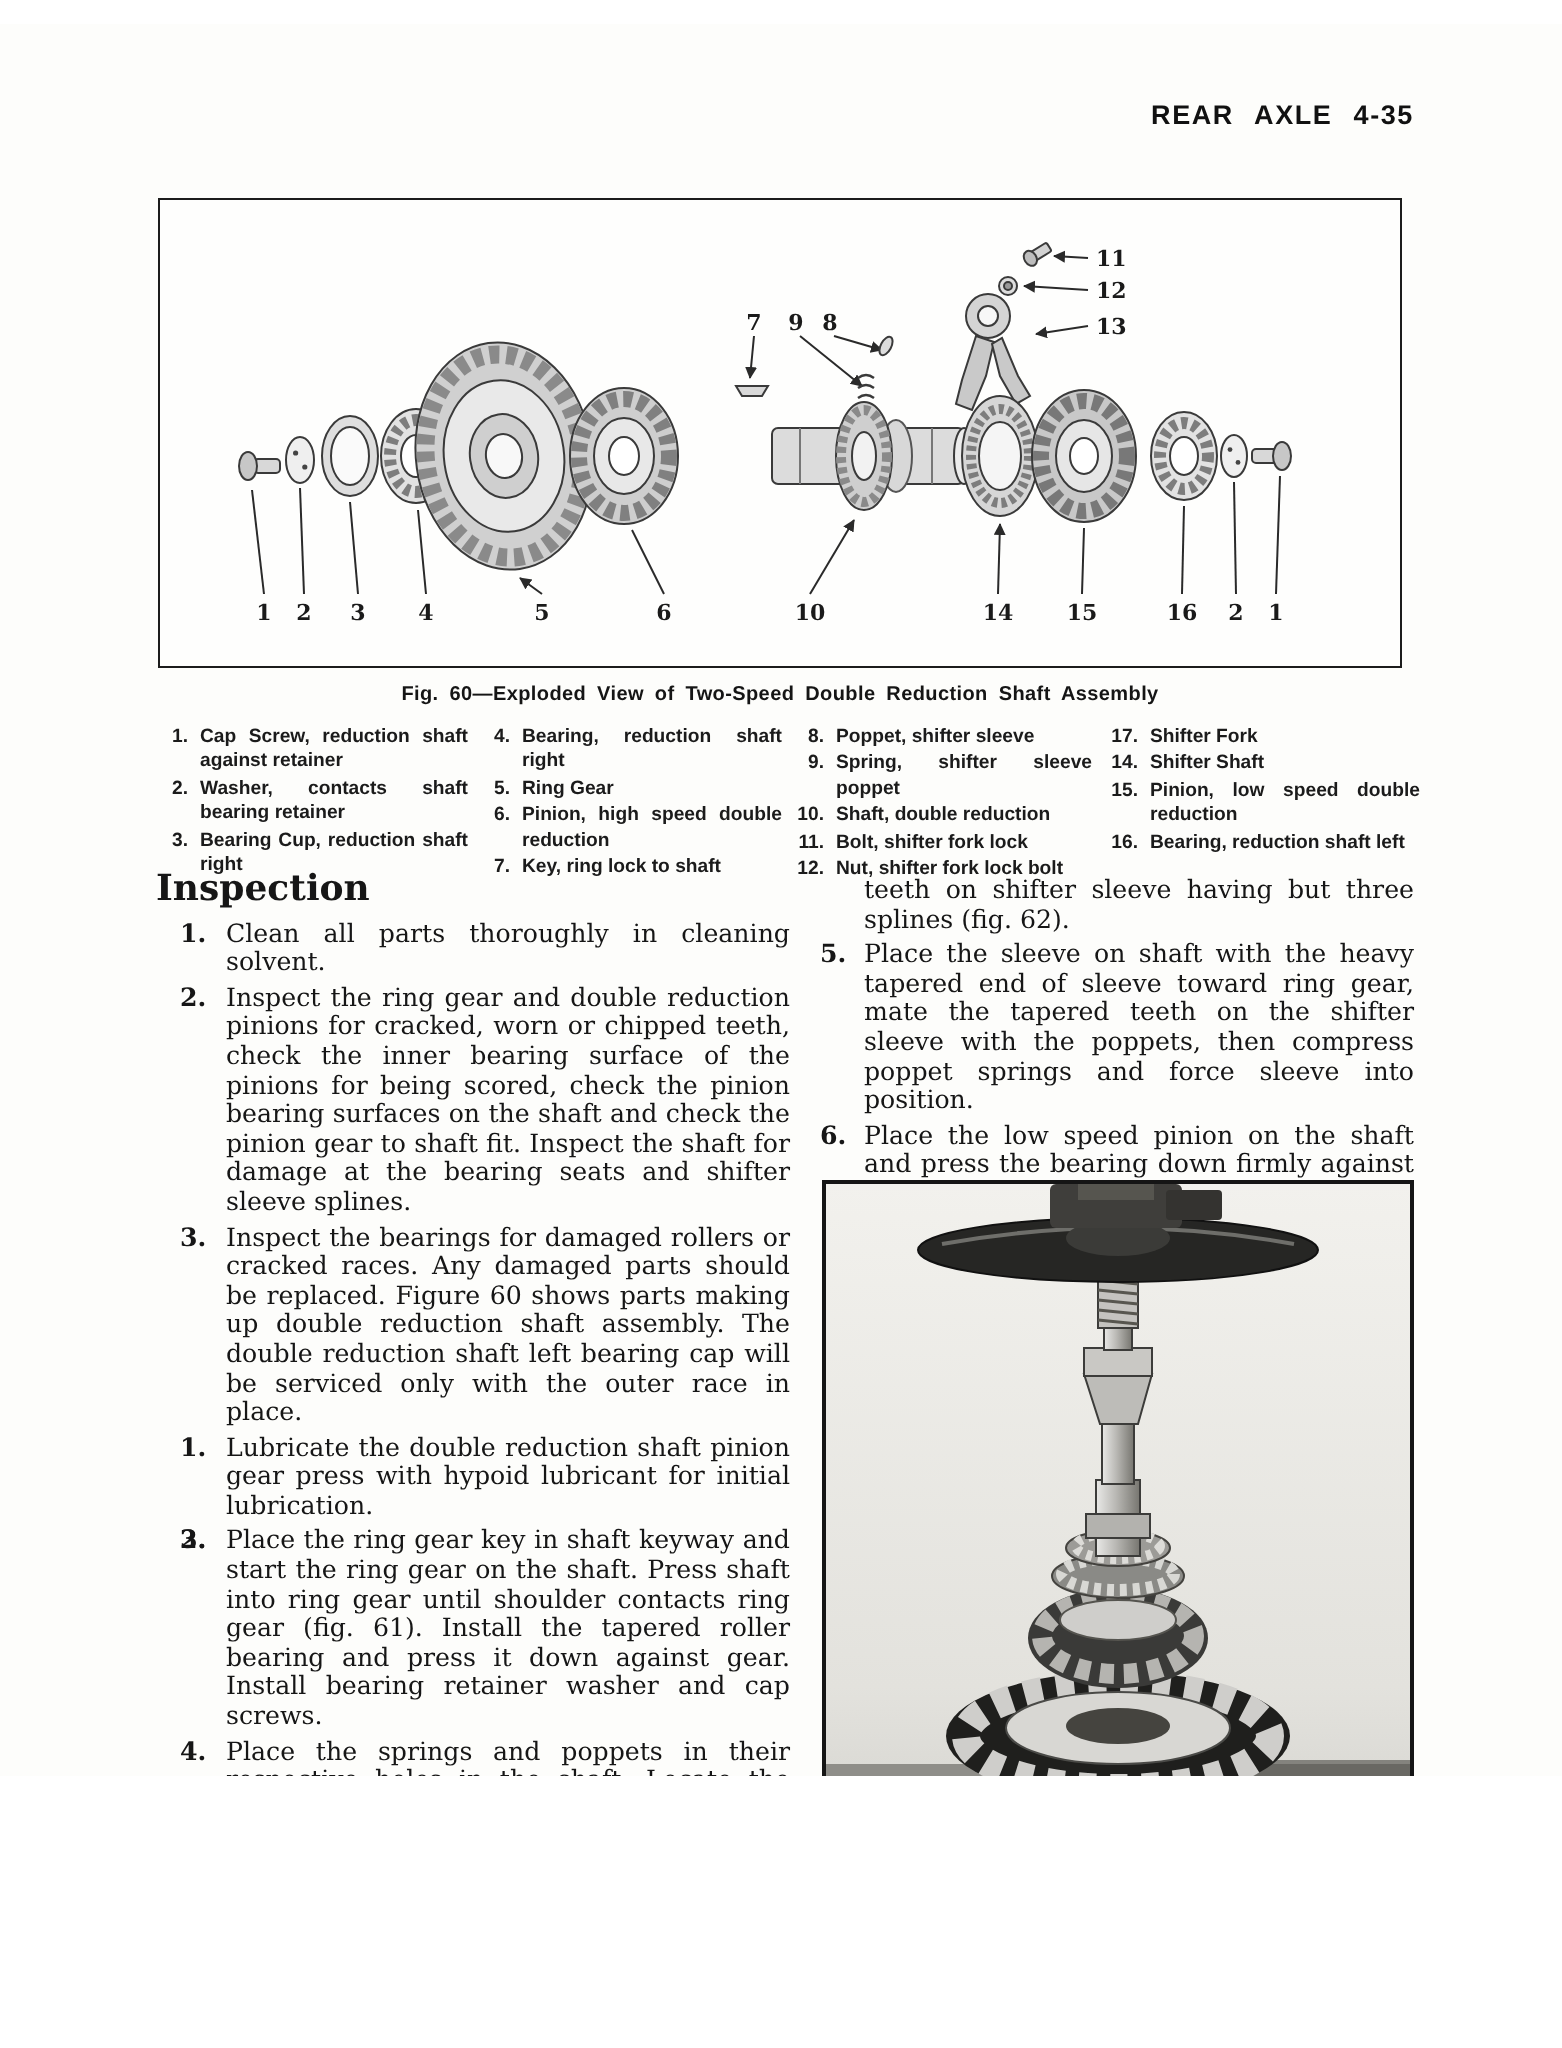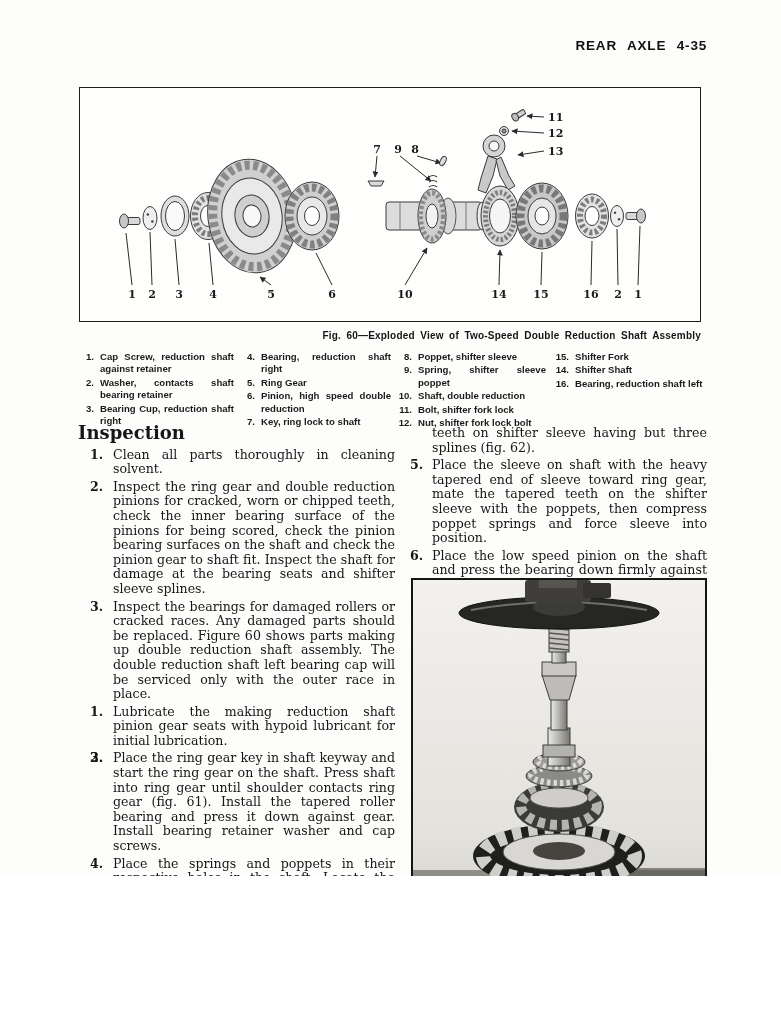--- a/index.html
+++ b/index.html
@@ -1,25 +1,25 @@
 <!DOCTYPE html>
 <html><head>
 <meta charset="utf-8">
 <style>
   html,body{margin:0;padding:0;background:#ffffff;}
   .page{position:relative;width:781px;height:876px;background:#fdfdfb;overflow:hidden;
-        font-family:"DejaVu Serif",serif;color:#161616;}
+        font-family:"DejaVu Serif",serif;color:#161616;margin-top:12px;}
   
   .hdr{position:absolute;top:38px;right:74px;font-family:"Liberation Sans",sans-serif;
        font-weight:bold;font-size:13.5px;letter-spacing:.8px;word-spacing:6px;color:#111;}
   
   .fig60{position:absolute;left:79px;top:87px;width:620px;height:233px;border:1.8px solid #1c1c1c;
          background:#fefefd;box-sizing:content-box;}
   .fig60 svg{display:block;width:100%;height:100%;}
-  .cap60{position:absolute;left:79px;top:330px;width:622px;text-align:right;
+  .cap60{position:absolute;left:79px;top:330px;width:622px;text-align:center;
          font-family:"Liberation Sans",sans-serif;font-weight:bold;font-size:10px;
          letter-spacing:.2px;word-spacing:2.5px;color:#151515;}
   
   .legend{position:absolute;top:351px;left:0;width:781px;font-family:"Liberation Sans",sans-serif;
           font-weight:bold;font-size:9.6px;line-height:12.4px;color:#1b1b1b;}
   .lcol{position:absolute;top:0;}
   .lcol.c1{left:82px;width:152px;}
   .lcol.c2{left:243px;width:148px;}
   .lcol.c3{left:396px;width:150px;}
   .lcol.c4{left:553px;width:157px;}
@@ -212,32 +212,33 @@
       <div class="leg-item"><span class="lnum">7.</span><span>Key, ring lock to shaft</span></div>
     </div>
     <div class="lcol c3">
       <div class="leg-item"><span class="lnum">8.</span><span>Poppet, shifter sleeve</span></div>
       <div class="leg-item"><span class="lnum">9.</span><span>Spring, shifter sleeve poppet</span></div>
       <div class="leg-item"><span class="lnum">10.</span><span>Shaft, double reduction</span></div>
       <div class="leg-item"><span class="lnum">11.</span><span>Bolt, shifter fork lock</span></div>
       <div class="leg-item"><span class="lnum">12.</span><span>Nut, shifter fork lock bolt</span></div>
     </div>
     <div class="lcol c4">
-      <div class="leg-item"><span class="lnum">15.</span><span>Shifter Fork</span></div>
+      <div class="leg-item"><span class="lnum">17.</span><span>Shifter Fork</span></div>
       <div class="leg-item"><span class="lnum">14.</span><span>Shifter Shaft</span></div>
+      <div class="leg-item"><span class="lnum">15.</span><span>Pinion, low speed double reduction</span></div>
       <div class="leg-item"><span class="lnum">16.</span><span>Bearing, reduction shaft left</span></div>
     </div>
   </div>
 
   <div class="col col-left">
     <div class="sec-title">Inspection</div>
     <div class="item"><span class="inum">1.</span><span>Clean all parts thoroughly in cleaning solvent.</span></div>
     <div class="item"><span class="inum">2.</span><span>Inspect the ring gear and double reduction pinions for cracked, worn or chipped teeth, check the inner bearing surface of the pinions for being scored, check the pinion bearing surfaces on the shaft and check the pinion gear to shaft fit. Inspect the shaft for damage at the bearing seats and shifter sleeve splines.</span></div>
     <div class="item"><span class="inum">3.</span><span>Inspect the bearings for damaged rollers or cracked races. Any damaged parts should be replaced. Figure 60 shows parts making up double reduction shaft assembly. The double reduction shaft left bearing cap will be serviced only with the outer race in place.</span></div>
-    <div class="item"><span class="inum">1.</span><span>Lubricate the making reduction shaft pinion gear seats with hypoid lubricant for initial lubrication.</span></div>
+    <div class="item"><span class="inum">1.</span><span>Lubricate the double reduction shaft pinion gear press with hypoid lubricant for initial lubrication.</span></div>
     <div class="item"><span class="inum">2.</span></div>
     <div class="item"><span class="inum">3.</span><span>Place the ring gear key in shaft keyway and start the ring gear on the shaft. Press shaft into ring gear until shoulder contacts ring gear (fig. 61). Install the tapered roller bearing and press it down against gear. Install bearing retainer washer and cap screws.</span></div>
     <div class="item j-last"><span class="inum">4.</span><span>Place the springs and poppets in their respective holes in the shaft. Locate the space on shaft between poppets having but four teeth and the space between the tapered</span></div>
   </div>
 
   <div class="col col-right">
     <p class="cont">teeth on shifter sleeve having but three splines (fig. 62).</p>
     <div class="item"><span class="inum">5.</span><span>Place the sleeve on shaft with the heavy tapered end of sleeve toward ring gear, mate the tapered teeth on the shifter sleeve with the poppets, then compress poppet springs and force sleeve into position.</span></div>
     <div class="item j-last"><span class="inum">6.</span><span>Place the low speed pinion on the shaft and press the bearing down firmly against the</span></div>
 

